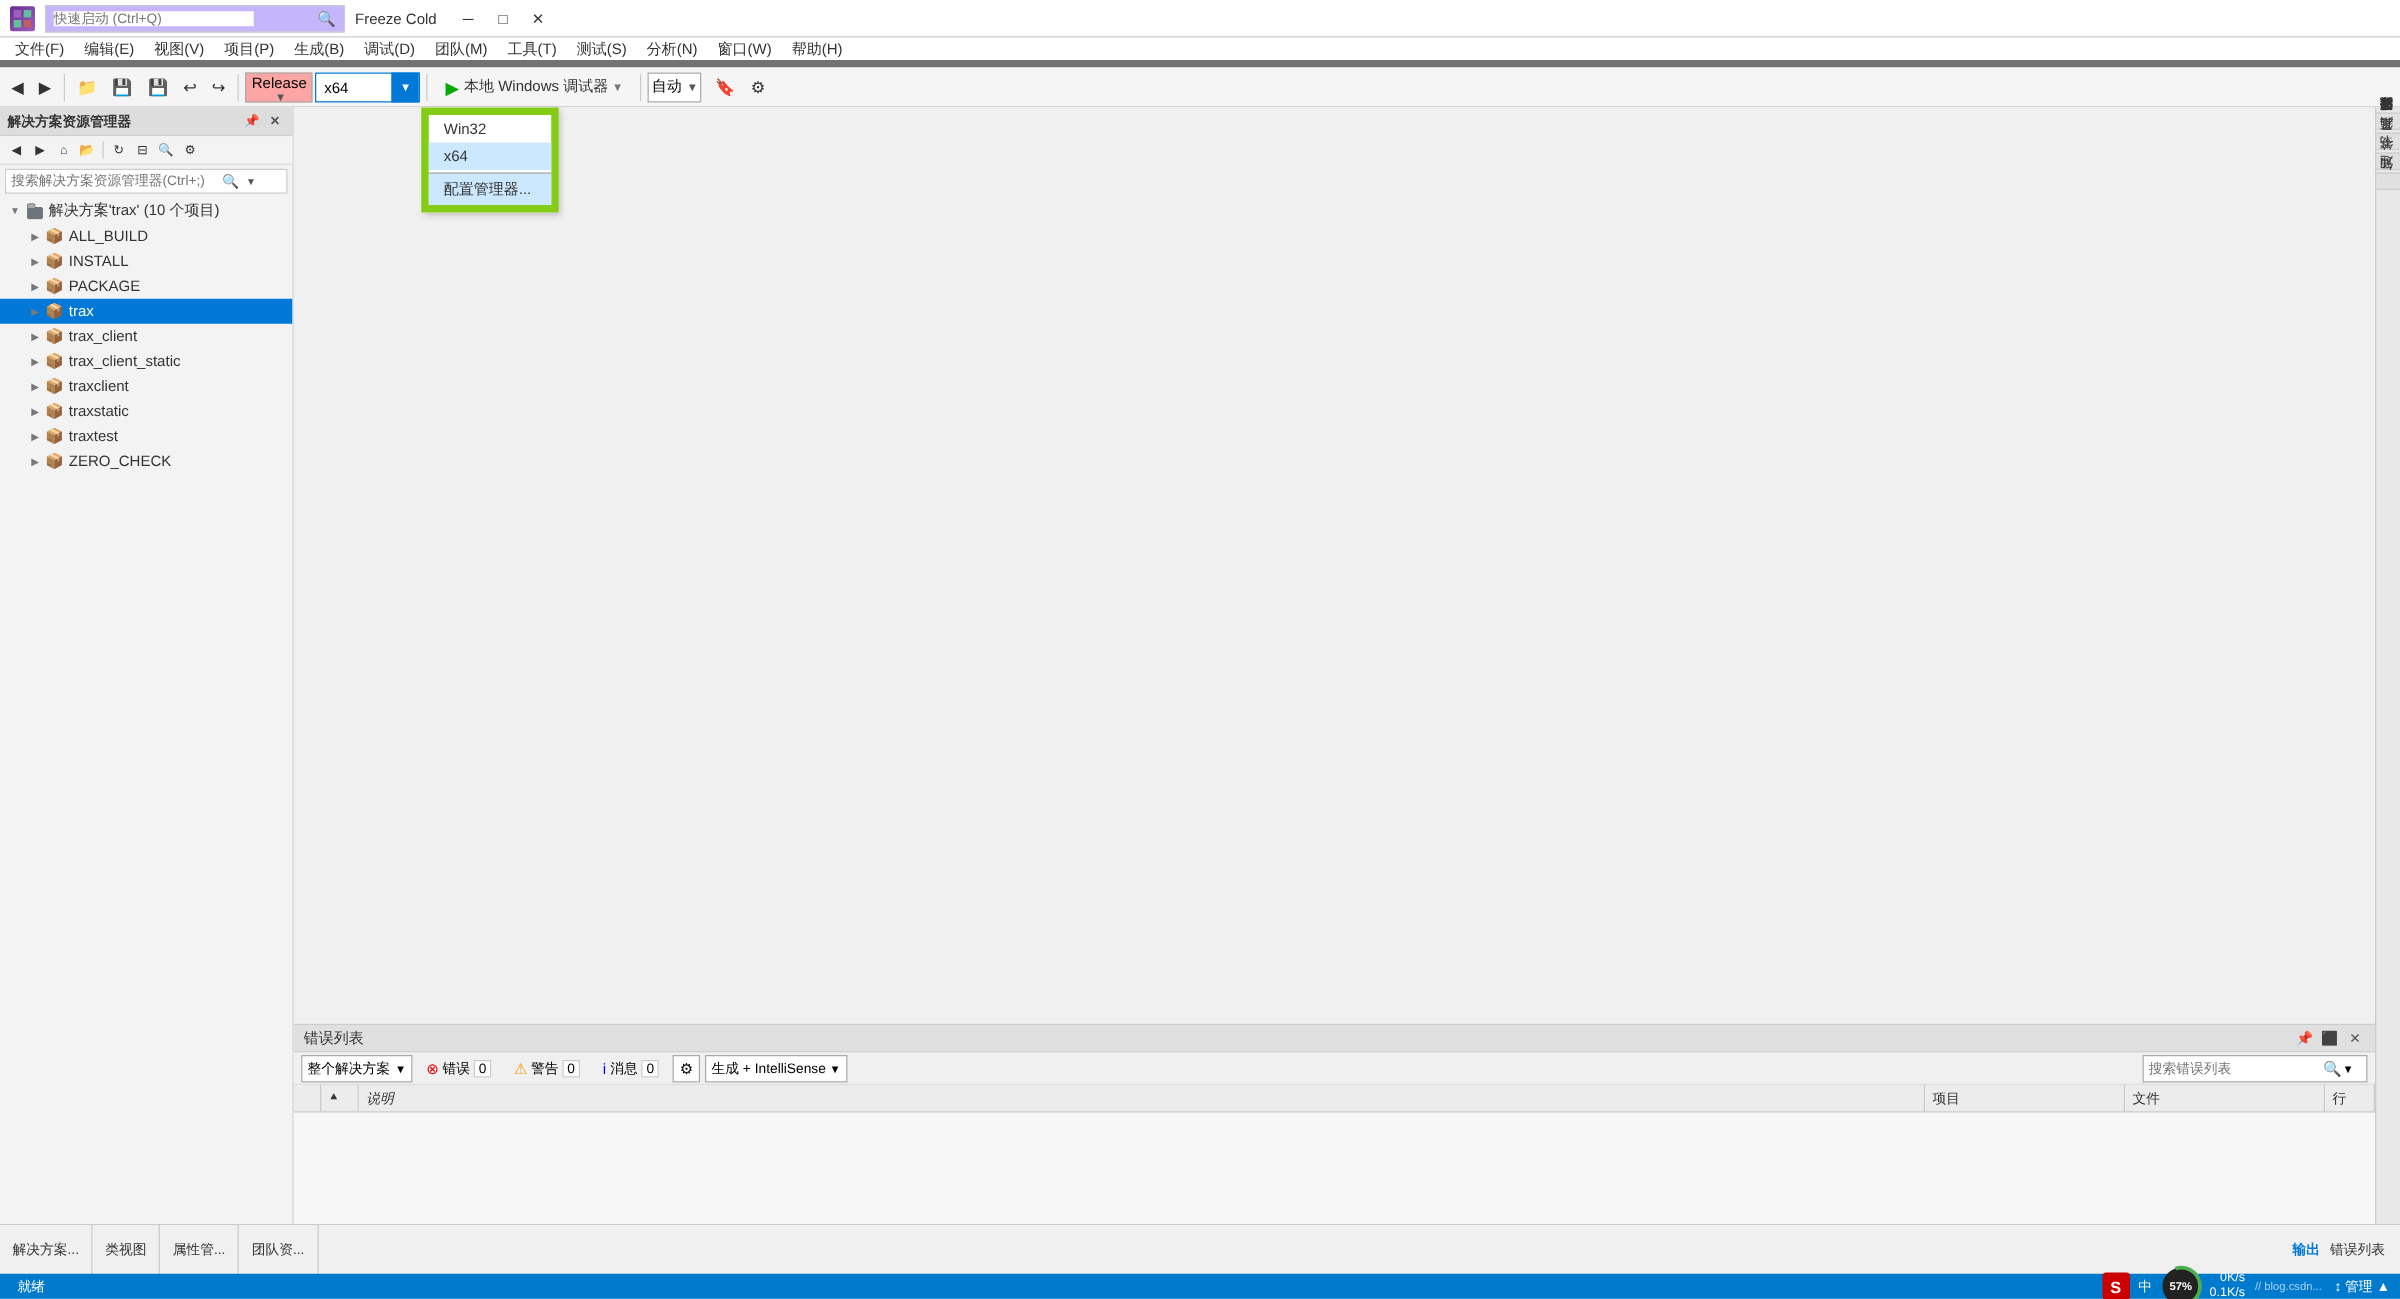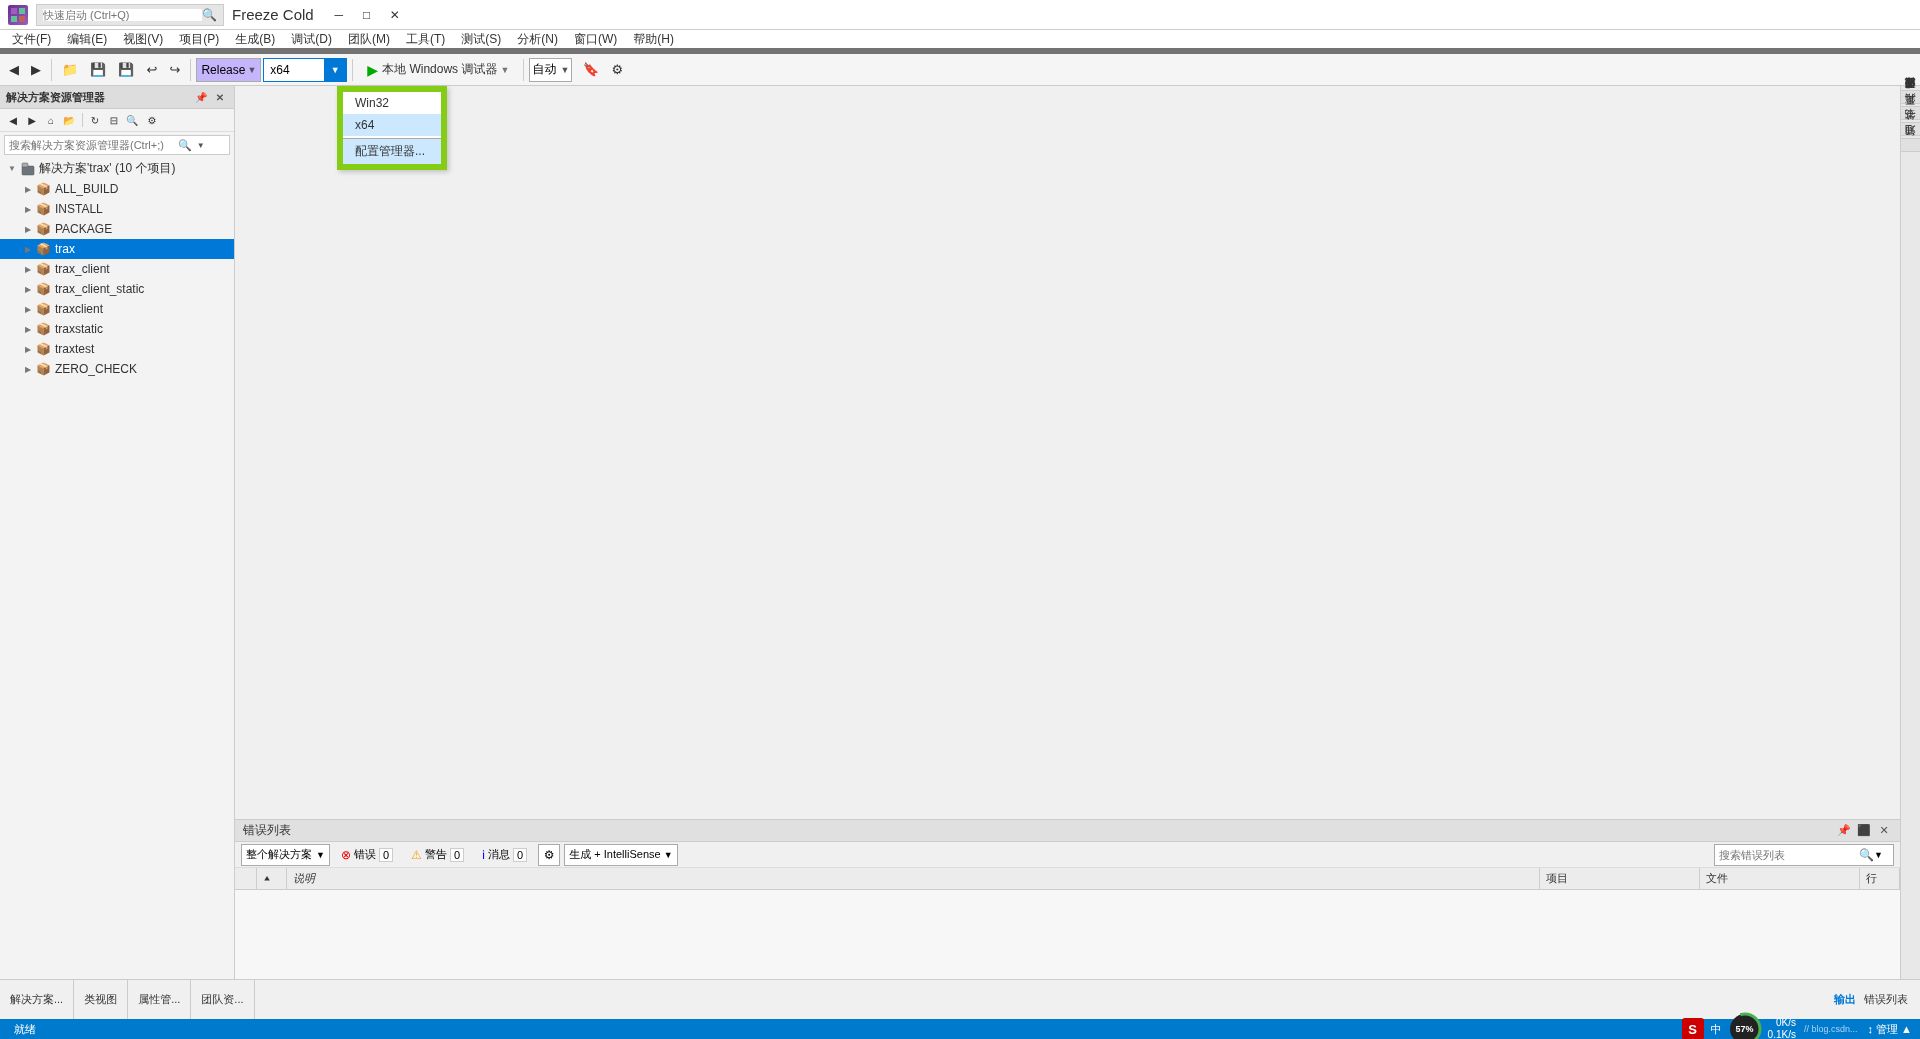--- a/index.html
+++ b/index.html
@@ -36,23 +36,24 @@
       flex: 1;
       font-size: 12px;
       color: #333;
     }
     .titlebar-search {
       display: flex;
       align-items: center;
       border: 1px solid #ccc;
       height: 22px;
       padding: 0 6px;
-      width: 188px;
-      background: #e5e5e5;
+      width: 240px;
+      background: #c4b5fd;
       margin-right: 8px;
+      justify-content: space-between;
     }
     .titlebar-search input {
       border: none; outline: none; font-size: 11px; width: 160px; color: #666;
     }
     .titlebar-btns {
       display: flex; gap: 2px;
     }
     .titlebar-btn {
       width: 26px; height: 26px;
       display: flex; align-items: center; justify-content: center;
@@ -97,26 +98,27 @@
       font-size: 13px;
       border: 1px solid transparent;
       border-radius: 2px;
     }
     .toolbar-separator {
       width: 1px; height: 22px; background: #ccc; margin: 0 3px;
     }
     .config-select {
       height: 24px;
       border: 1px solid #aaa;
-      background: #c4b5fd;
+      background: #fca5a5;
       font-size: 12px;
       padding: 0 4px;
       cursor: pointer;
       display: flex; align-items: center;
       position: relative;
+      flex-direction: column;
     }
     .dropdown-arrow {
       font-size: 9px; color: #555; margin-left: 2px;
     }
     .platform-select {
       height: 24px;
       border: 1px solid #0078d7;
       background: #fff;
       font-size: 12px;
       display: flex; align-items: center;
@@ -455,21 +457,21 @@
       <rect x="1" y="1" width="6" height="6" fill="#9b5fc0"></rect>
       <rect x="9" y="1" width="6" height="6" fill="#5fc09b"></rect>
       <rect x="1" y="9" width="6" height="6" fill="#5fc09b"></rect>
       <rect x="9" y="9" width="6" height="6" fill="#c05f5f"></rect>
     </svg>
   </div>
   <div class="titlebar-search">
     <input type="text" placeholder="快速启动 (Ctrl+Q)" style="">
     <span>🔍</span>
   </div>
-  <div style="margin-right: 12px; font-size: 15px; color: #333;">Freeze Cold</div>
+  <div style="margin-right: 12px; font-size: 12px; color: #333;">Freeze Cold</div>
   <div class="titlebar-btns">
     <div class="titlebar-btn">─</div>
     <div class="titlebar-btn">□</div>
     <div class="titlebar-btn close">✕</div>
   </div>
 </div>
 
 <div class="menubar">
   <div class="menu-item">文件(F)</div>
   <div class="menu-item">编辑(E)</div>

